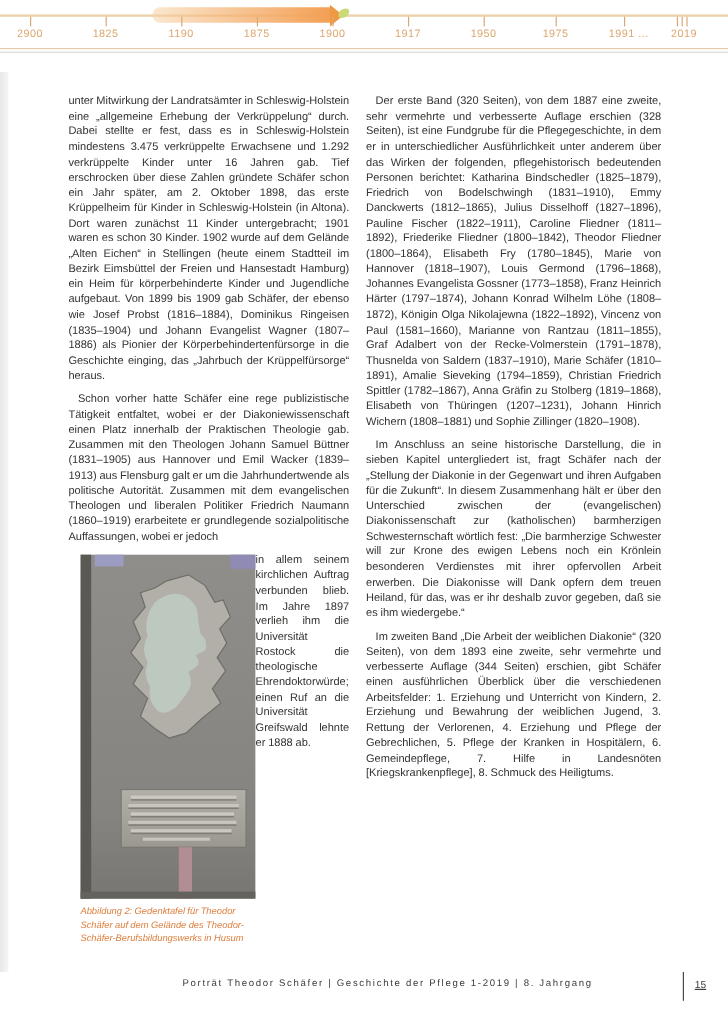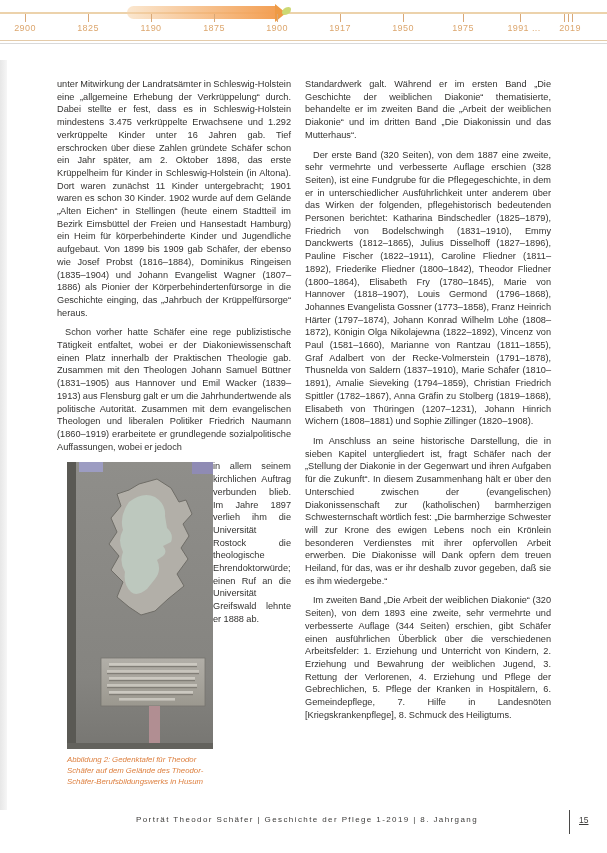--- a/index.html
+++ b/index.html
@@ -43,21 +43,21 @@
   .col p.indent { text-indent:8px; }
 
   
   .figure { float:left; width:150px; margin:2px 6px 2px 0;padding-left:10px; }
   .plaque-img { width:146px; height:287px; display:block; }
   .figcaption { width:158px; margin-top:5px; font-size:7.8px; line-height:11px;
                 font-style:italic; color:#dd7f3e; text-align:left; }
 
   
   .footer { position:absolute; top:810px; left:0; width:607px; height:30px; }
-  .footer-text { position:absolute; left:136px; top:5px; font-size:8px;
+  .footer-text { position:absolute; left:152px; top:5px; font-size:8px;
                  letter-spacing:1.4px; color:#3c3b39; white-space:nowrap; }
   .footer-bar  { position:absolute; left:569px; top:0; width:1px; height:24px; background:#4a4947; }
   .footer-page { position:absolute; left:579px; top:5px; font-size:8.5px; color:#3c3b39;text-decoration:underline; }
 </style>
 </head>
 <body>
 
 <div class="timeline">
   <div class="tl-axis"></div>
   <div class="tl-band"></div>
@@ -145,21 +145,20 @@
           <rect x="0" y="281" width="146" height="6" fill="#63625d"></rect>
         </svg>
         <figcaption class="figcaption">Abbildung 2: Gedenktafel für Theodor Schäfer auf dem Gelände des Theodor-Schäfer-Berufsbildungswerks in Husum</figcaption>
       </figure>
 
       <p>in allem seinem kirchlichen Auftrag verbunden blieb. Im Jahre 1897 verlieh ihm die Universität Rostock die theologische Ehrendoktorwürde; einen Ruf an die Universität Greifswald lehnte er 1888 ab.</p>
     </div>
   </div>
 
   <div class="col col-right">
-    <p>Standardwerk galt. Während er im ersten Band „Die Geschichte der weiblichen Diakonie“ thematisierte, behandelte er im zweiten Band die „Arbeit der weiblichen Diakonie“ und im dritten Band „Die Diakonissin und das Mutterhaus“.</p>
     <p class="indent">Der erste Band (320 Seiten), von dem 1887 eine zweite, sehr vermehrte und verbesserte Auflage erschien (328 Seiten), ist eine Fundgrube für die Pflegegeschichte, in dem er in unterschiedlicher Ausführlichkeit unter anderem über das Wirken der folgenden, pflegehistorisch bedeutenden Personen berichtet: Katharina Bindschedler (1825–1879), Friedrich von Bodelschwingh (1831–1910), Emmy Danckwerts (1812–1865), Julius Disselhoff (1827–1896), Pauline Fischer (1822–1911), Caroline Fliedner (1811–1892), Friederike Fliedner (1800–1842), Theodor Fliedner (1800–1864), Elisabeth Fry (1780–1845), Marie von Hannover (1818–1907), Louis Germond (1796–1868), Johannes Evangelista Gossner (1773–1858), Franz Heinrich Härter (1797–1874), Johann Konrad Wilhelm Löhe (1808–1872), Königin Olga Nikolajewna (1822–1892), Vincenz von Paul (1581–1660), Marianne von Rantzau (1811–1855), Graf Adalbert von der Recke-Volmerstein (1791–1878), Thusnelda von Saldern (1837–1910), Marie Schäfer (1810–1891), Amalie Sieveking (1794–1859), Christian Friedrich Spittler (1782–1867), Anna Gräfin zu Stolberg (1819–1868), Elisabeth von Thüringen (1207–1231), Johann Hinrich Wichern (1808–1881) und Sophie Zillinger (1820–1908).</p>
     <p class="indent">Im Anschluss an seine historische Darstellung, die in sieben Kapitel untergliedert ist, fragt Schäfer nach der „Stellung der Diakonie in der Gegenwart und ihren Aufgaben für die Zukunft“. In diesem Zusammenhang hält er über den Unterschied zwischen der (evangelischen) Diakonissenschaft zur (katholischen) barmherzigen Schwesternschaft wörtlich fest: „Die barmherzige Schwester will zur Krone des ewigen Lebens noch ein Krönlein besonderen Verdienstes mit ihrer opfervollen Arbeit erwerben. Die Diakonisse will Dank opfern dem treuen Heiland, für das, was er ihr deshalb zuvor gegeben, daß sie es ihm wiedergebe.“</p>
     <p class="indent">Im zweiten Band „Die Arbeit der weiblichen Diakonie“ (320 Seiten), von dem 1893 eine zweite, sehr vermehrte und verbesserte Auflage (344 Seiten) erschien, gibt Schäfer einen ausführlichen Überblick über die verschiedenen Arbeitsfelder: 1. Erziehung und Unterricht von Kindern, 2. Erziehung und Bewahrung der weiblichen Jugend, 3. Rettung der Verlorenen, 4. Erziehung und Pflege der Gebrechlichen, 5. Pflege der Kranken in Hospitälern, 6. Gemeindepflege, 7. Hilfe in Landesnöten [Kriegskrankenpflege], 8. Schmuck des Heiligtums.</p>
   </div>
 
 </div>
 
 <div class="footer">
   <span class="footer-text">Porträt Theodor Schäfer | Geschichte der Pflege 1-2019 | 8. Jahrgang</span>
   <div class="footer-bar"></div>

